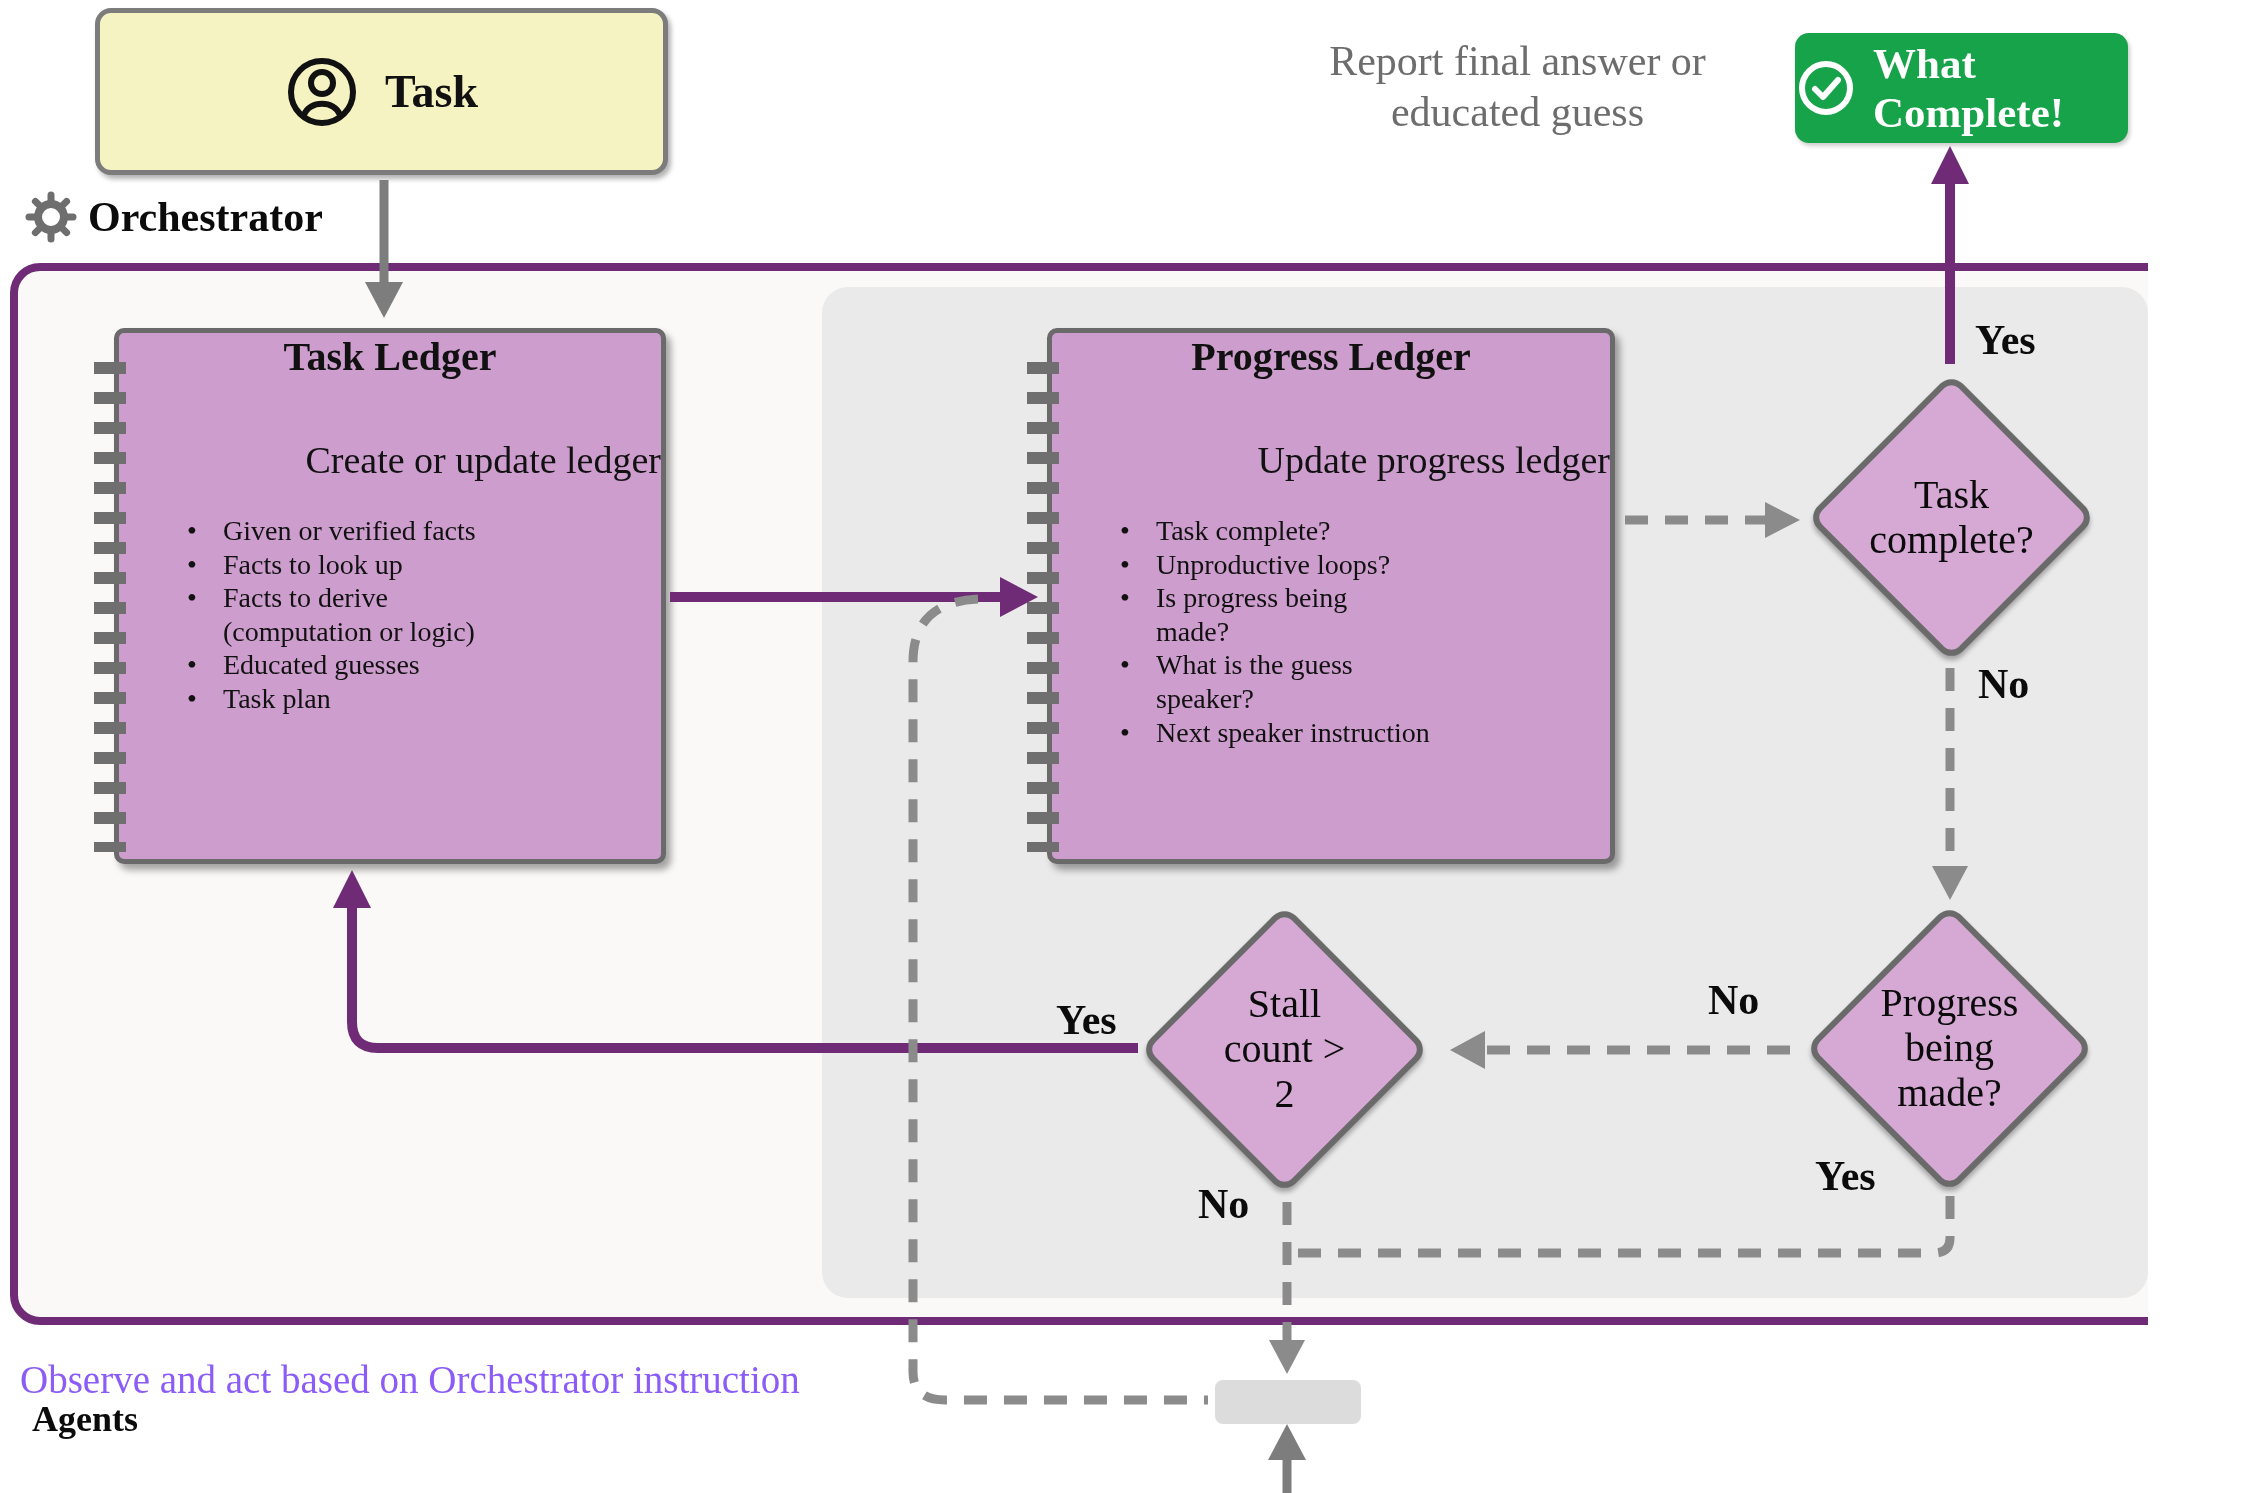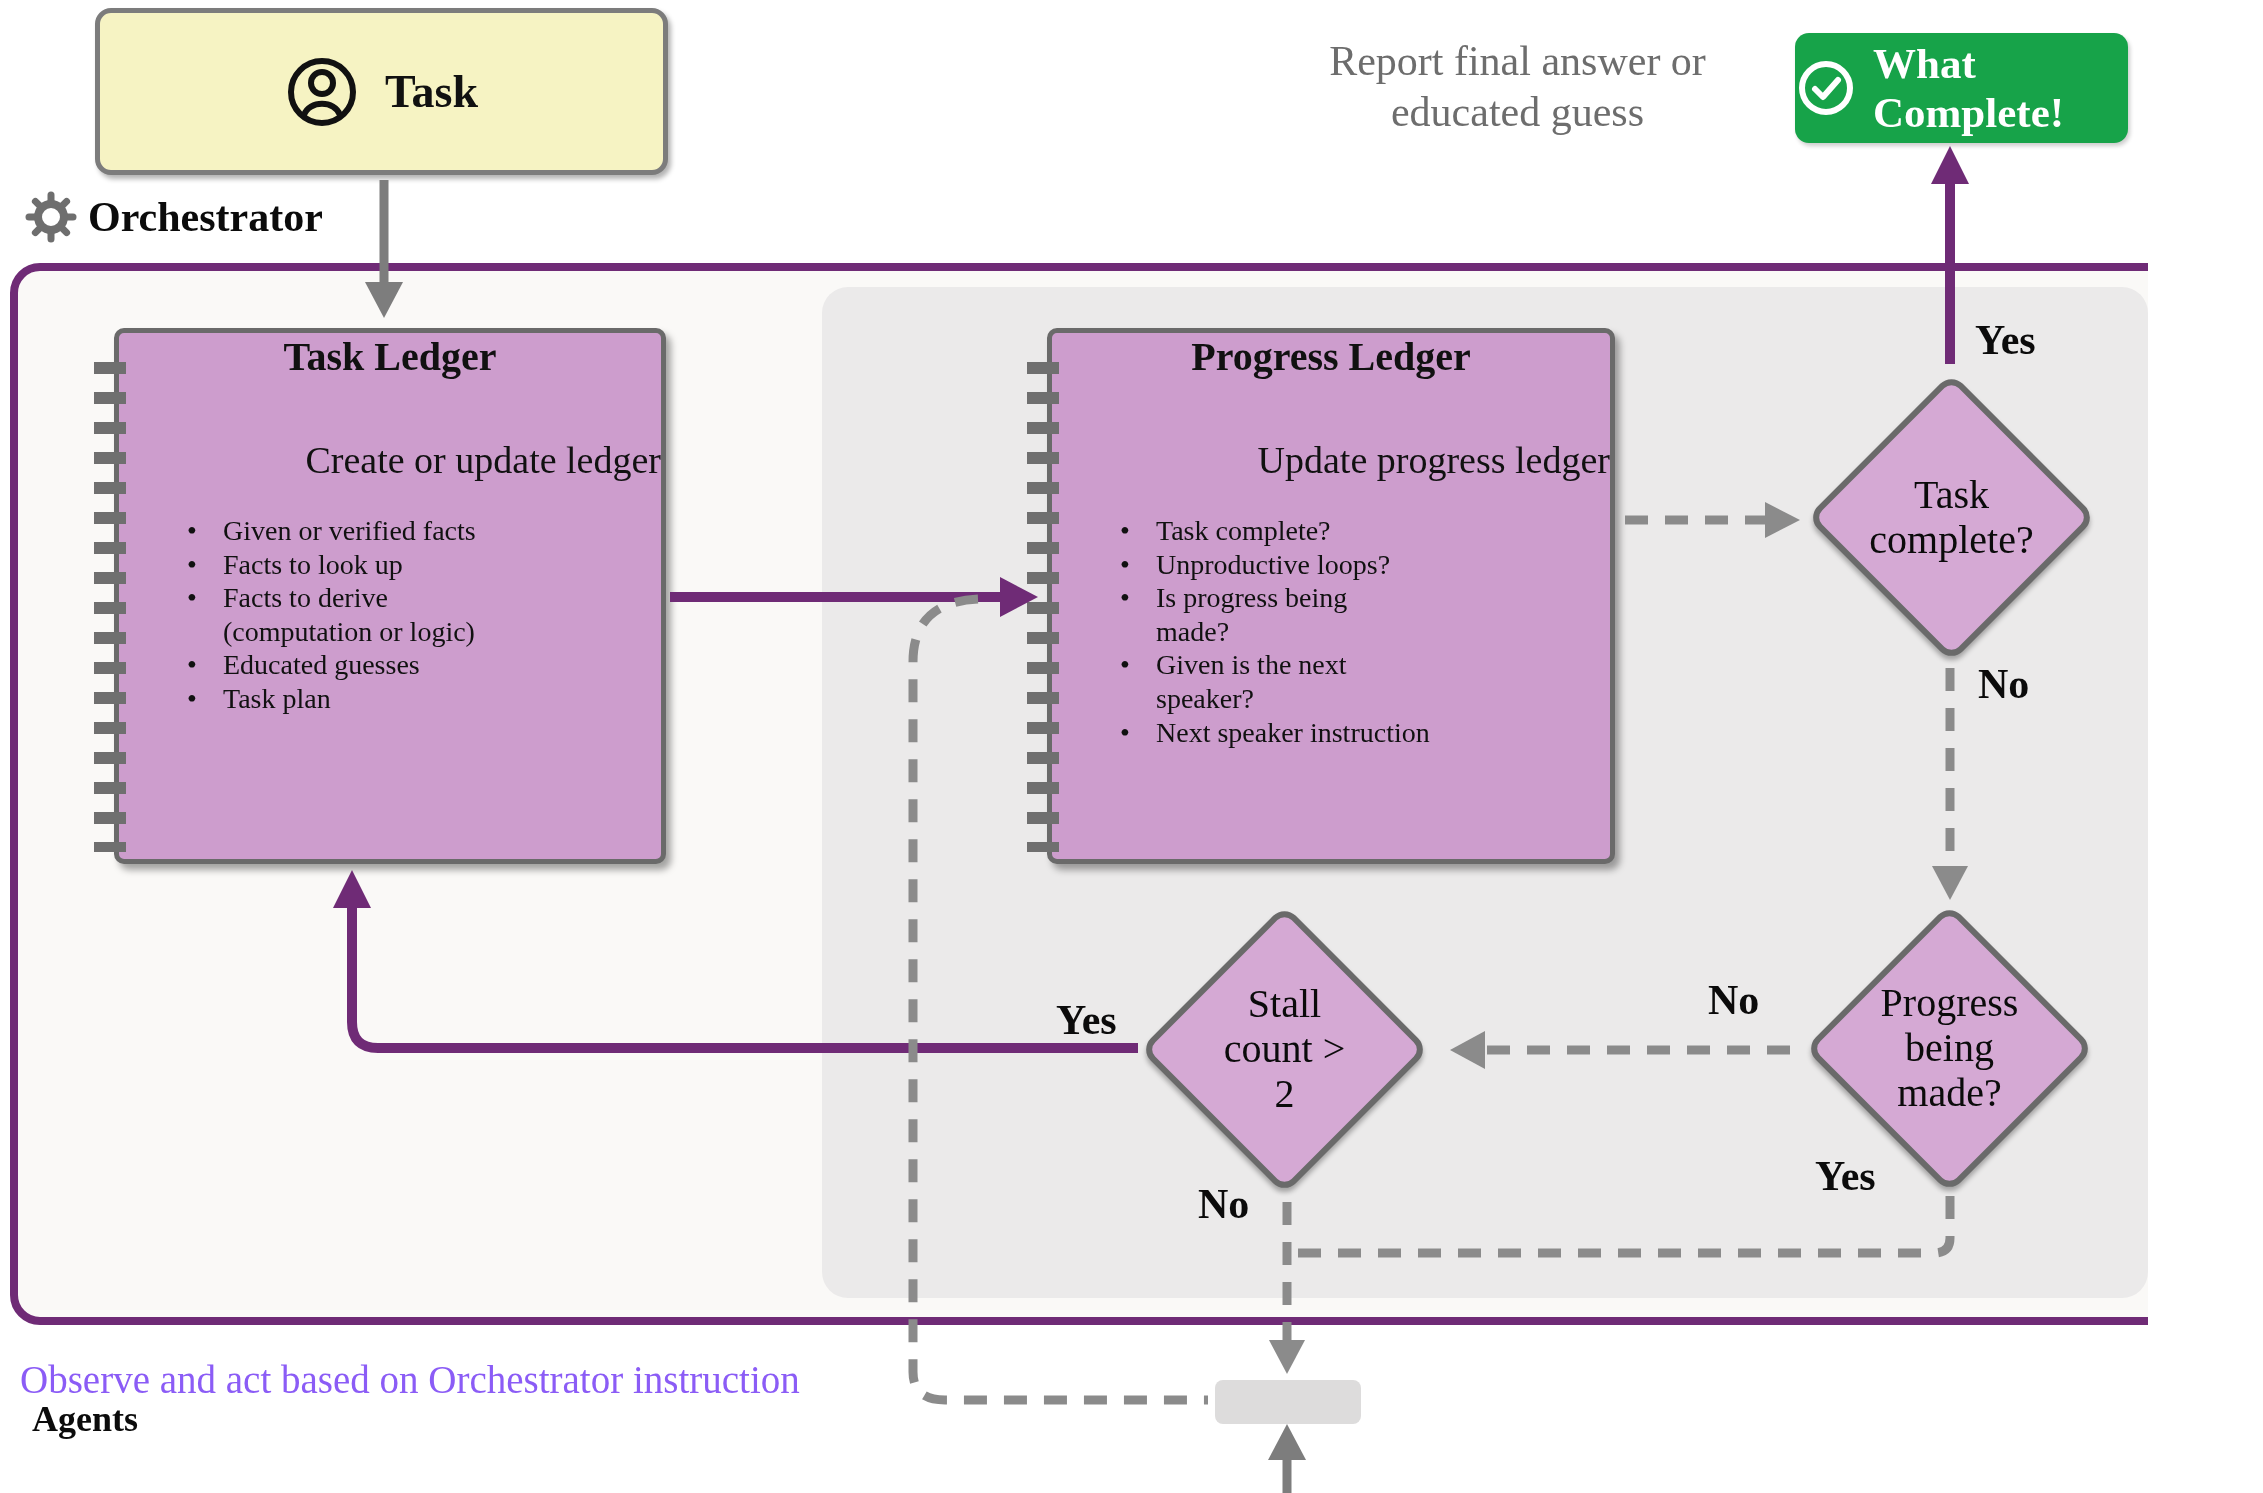--- a/index.html
+++ b/index.html
@@ -149,21 +149,21 @@
   </div>
 
   <div class="abs ledger progress-ledger">
     <div class="title">Progress Ledger</div>
     <div class="subtitle">Update progress ledger</div>
     <ul>
       <li>Task complete?</li>
       <li>Unproductive loops?</li>
       <li>Is progress being
 made?</li>
-      <li>Given is the next
+      <li>What is the guess
 speaker?</li>
       <li>Next speaker instruction</li>
     </ul>
   </div>
 
   <div class="abs diamond d-task-complete">
     <div class="dlabel">Task
 complete?</div>
   </div>
   <div class="abs diamond d-progress">

